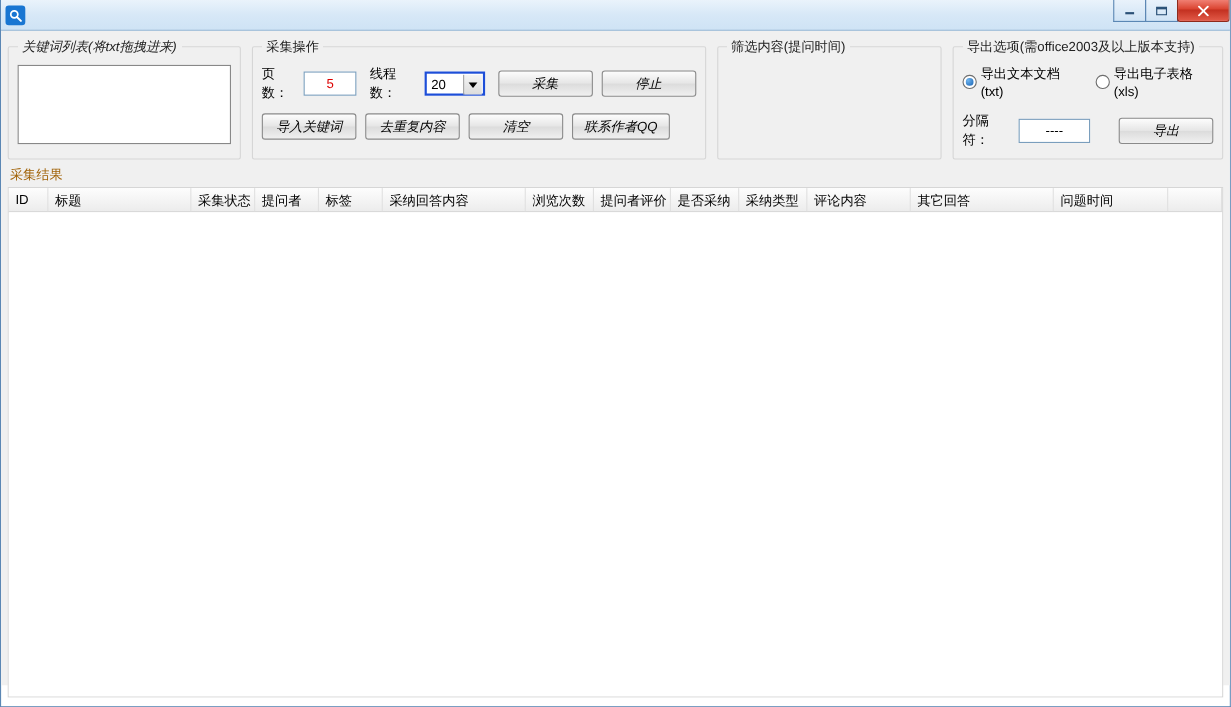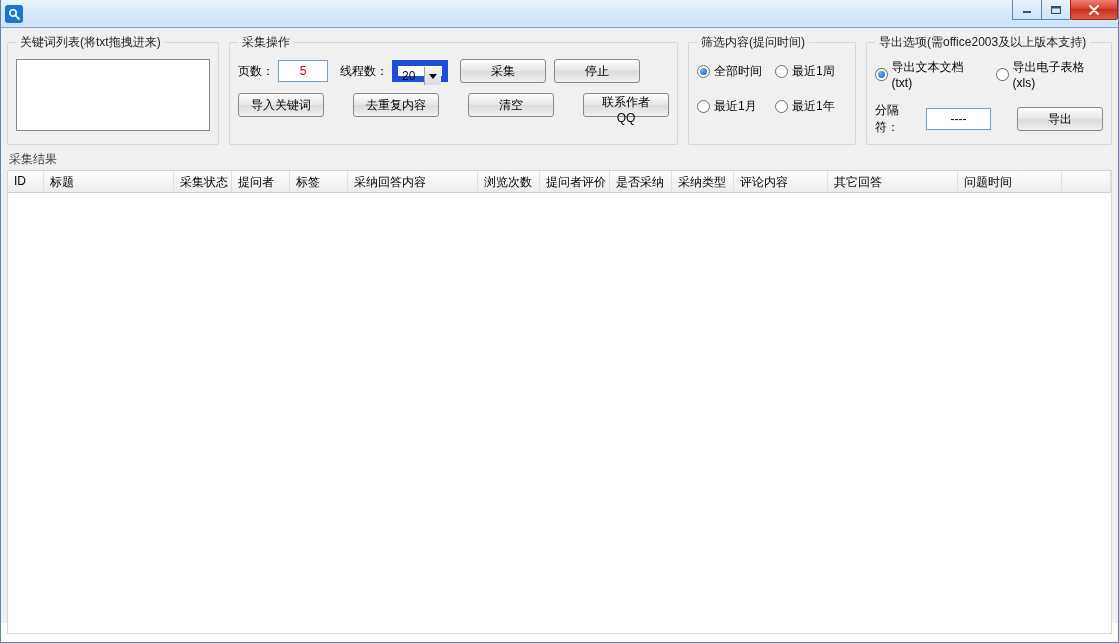--- a/index.html
+++ b/index.html
@@ -40,50 +40,50 @@
 .client { position: relative; height: calc(643px - 28px - 20px); background: #f0f0f0; padding: 6px; }
 .topbar { display: flex; gap: 10px; margin-bottom: 6px; }
 
 fieldset.grp {
   border: 1px solid #d6d6d6; border-radius: 2px; background: #f0f0f0;
   padding: 8px 8px 8px 8px; position: relative;
 }
 fieldset.grp > legend { padding: 0 4px; color: #222; }
 
 
-.grp-keywords { width: 210px; }
+.grp-keywords { width: 210px; font-style: italic; }
 .keyword-box {
   width: 194px; height: 72px; background: #fff; border: 1px solid #888;
 }
 
 
 .grp-ops { width: 420px; }
 .ops-row { display: flex; align-items: center; margin-bottom: 10px; }
-.ops-row:last-child { margin-bottom: 0; gap: 21px; }
+.ops-row:last-child { margin-bottom: 0; }
 .lbl { margin-right: 4px; }
 .input-pages {
   width: 50px; height: 22px; border: 1px solid #7a9ebd; background: #fff;
   text-align: center; color: #d00; padding: 0 2px; line-height: 20px;
 }
 .select-threads {
-  width: 56px; height: 22px; border: 6px solid #1d4ed8; background: #fff;
+  width: 56px; height: 22px; border: 2px solid #1d4ed8; background: #fff;
   padding: 0 18px 0 4px; line-height: 20px; position: relative; display: inline-block;
 }
 .select-threads::after {
   content: ""; position: absolute; right: 1px; top: 1px; width: 16px; height: 18px;
   background: linear-gradient(to bottom, #f4f4f4, #dcdcdc); border-left: 1px solid #a0a0a0;
 }
 .select-threads::before {
   content: ""; position: absolute; right: 5px; top: 8px; width: 0; height: 0;
   border-left: 4px solid transparent; border-right: 4px solid transparent; border-top: 5px solid #000; z-index: 2;
 }
 button.wbtn {
   height: 24px; border: 1px solid #8a8a8a; border-radius: 3px;
   background: linear-gradient(to bottom, #fdfdfd, #e6e6e6 48%, #dcdcdc 52%, #f0f0f0);
-  padding: 0 10px; min-width: 86px; cursor: default;
+  padding: 0 10px; min-width: 86px; cursor: default; font-style: italic;
 }
 .wbtn + .wbtn { margin-left: 8px; }
 
 
 .grp-filter { width: 208px; }
 .radio-grid { display: grid; grid-template-columns: 1fr 1fr; row-gap: 18px; column-gap: 6px; padding-top: 4px;}
 .radio { display: flex; align-items: center; gap: 4px; }
 .radio-dot {
   width: 13px; height: 13px; border: 1px solid #6e6e6e; border-radius: 50%; background: #fff;
   display: inline-flex; align-items: center; justify-content: center;
@@ -97,21 +97,21 @@
 .grp-export { flex: 1; }
 .exp-row { display: flex; align-items: center; margin-bottom: 12px; gap: 16px; }
 .exp-row2 { display: flex; align-items: center; gap: 8px; }
 .input-sep {
   width: 80px; height: 22px; border: 1px solid #7a9ebd; background: #fff;
   text-align: center; line-height: 20px;
 }
 .export-btn { min-width: 96px; }
 
 
-.grp-results-label { margin: 0 0 2px 2px; color: #404040; }
+.grp-results-label { margin: 0 0 2px 2px; color: #a16207; }
 .results-wrap { border: 1px solid #d6d6d6; background: #fff; height: 464px; position: relative; }
 .thead {
   display: grid;
   grid-template-columns: 36px 130px 58px 58px 58px 130px 62px 70px 62px 62px 94px 130px 104px 1fr;
   height: 22px; background: linear-gradient(to bottom, #fdfdfd, #ececec);
   border-bottom: 1px solid #d0d0d0;
 }
 .th { border-right: 1px solid #e0e0e0; padding: 3px 6px 0 6px; white-space: nowrap; overflow: hidden; text-align: left; }
 .tbody { position: absolute; top: 22px; left: 0; right: 0; bottom: 0; background: #fff; }
 
@@ -187,38 +187,20 @@
       <div class="ops-row">
         <button class="wbtn">导入关键词</button>
         <button class="wbtn">去重复内容</button>
         <button class="wbtn">清空</button>
         <button class="wbtn">联系作者QQ</button>
       </div>
     </fieldset>
 
     <fieldset class="grp grp-filter">
       <legend>筛选内容(提问时间)</legend>
-      <div class="radio-grid">
-        <label class="radio">
-              <span class="radio-dot checked"></span>
-              <span>全部时间</span>
-            </label>
-        <label class="radio">
-              <span class="radio-dot"></span>
-              <span>最近1周</span>
-            </label>
-        <label class="radio">
-              <span class="radio-dot"></span>
-              <span>最近1月</span>
-            </label>
-        <label class="radio">
-              <span class="radio-dot"></span>
-              <span>最近1年</span>
-            </label>
-      </div>
     </fieldset>
 
     <fieldset class="grp grp-export">
       <legend>导出选项(需office2003及以上版本支持)</legend>
       <div class="exp-row">
         <label class="radio">
               <span class="radio-dot checked"></span>
               <span>导出文本文档(txt)</span>
             </label>
         <label class="radio">

